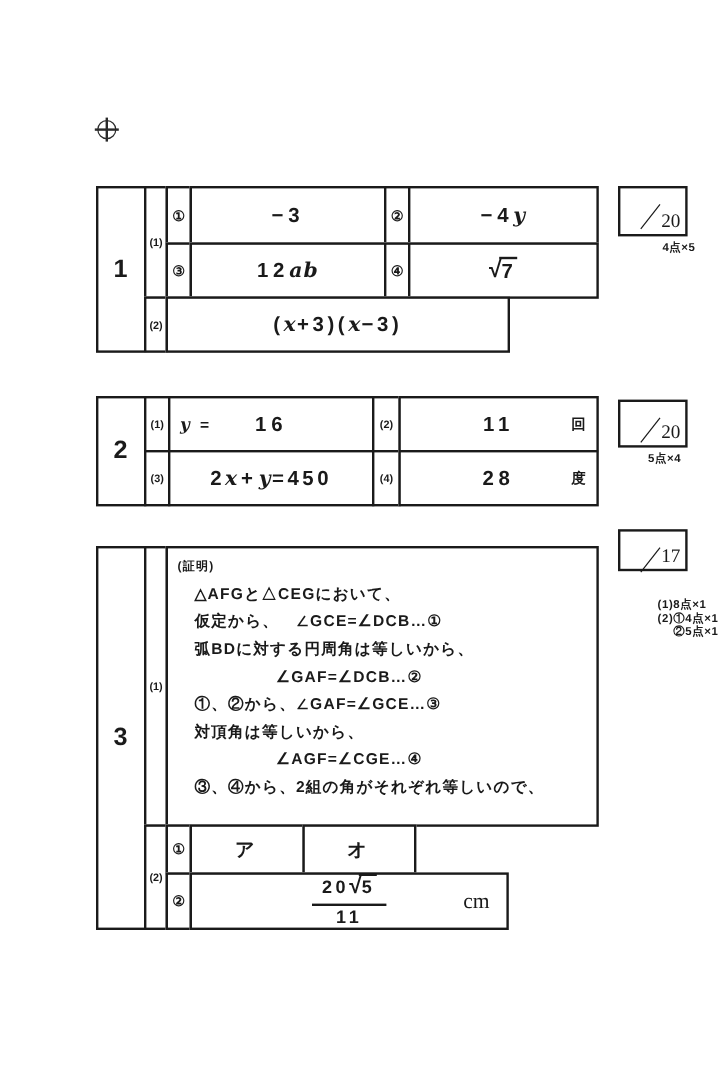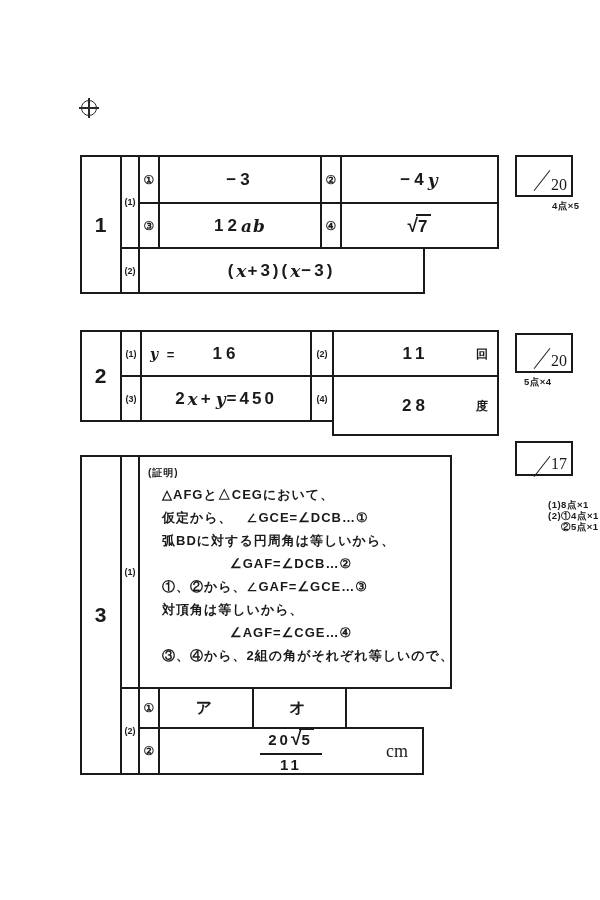--- a/index.html
+++ b/index.html
@@ -108,35 +108,35 @@
 
   <div class="cell labcell" style="left:120px;top:375px;width:22px;height:47px;">(3)</div>
   <div class="cell ans" style="left:140px;top:375px;width:172px;height:47px;letter-spacing:3px;">
     <span>2</span>
       <span class="vr">x</span>
       <span style="margin:0 2px;">+</span>
       <span class="vr">y</span>
       <span>=450</span>
   </div>
   <div class="cell labcell" style="left:310px;top:375px;width:24px;height:47px;">(4)</div>
-  <div class="cell ans" style="left:332px;top:375px;width:167px;height:61px;">
+  <div class="cell ans" style="left:332px;top:375px;width:167px;height:47px;">
     <span>28</span>
     <span class="unit">度</span>
   </div>
 
   <div class="sb" style="left:515px;top:333px;width:58px;height:40px;">
     <div class="sl"></div>
     <div class="mx">20</div>
   </div>
-  <div class="cap" style="left:488px;top:376px;">5点×4</div>
+  <div class="cap" style="left:504px;top:376px;">5点×4</div>
 
   <div class="cell numcell" style="left:80px;top:455px;width:42px;height:320px;">3</div>
   <div class="cell labcell" style="left:120px;top:455px;width:20px;height:234px;">(1)</div>
 
-  <div class="cell proofcell" style="left:138px;top:455px;width:314px;height:234px;">
+  <div class="cell proofcell" style="left:138px;top:455px;width:361px;height:234px;">
     <div class="pline small">(証明)</div>
     <div class="pline">△AFGと△CEGにおいて、</div>
     <div class="pline">仮定から、　∠GCE=∠DCB…①</div>
     <div class="pline">弧BDに対する円周角は等しいから、</div>
     <div class="pline ind">∠GAF=∠DCB…②</div>
     <div class="pline">①、②から、∠GAF=∠GCE…③</div>
     <div class="pline">対頂角は等しいから、</div>
     <div class="pline ind">∠AGF=∠CGE…④</div>
     <div class="pline">③、④から、2組の角がそれぞれ等しいので、</div>
   </div>

